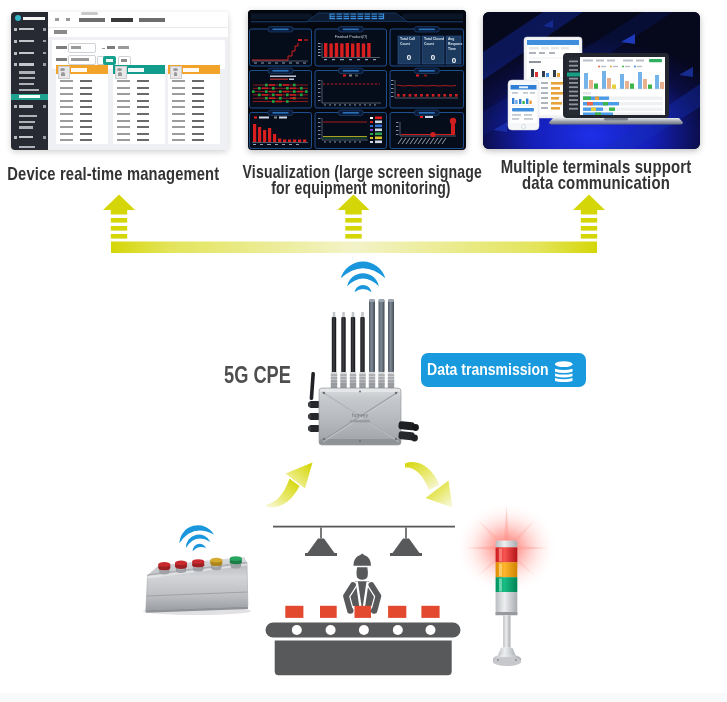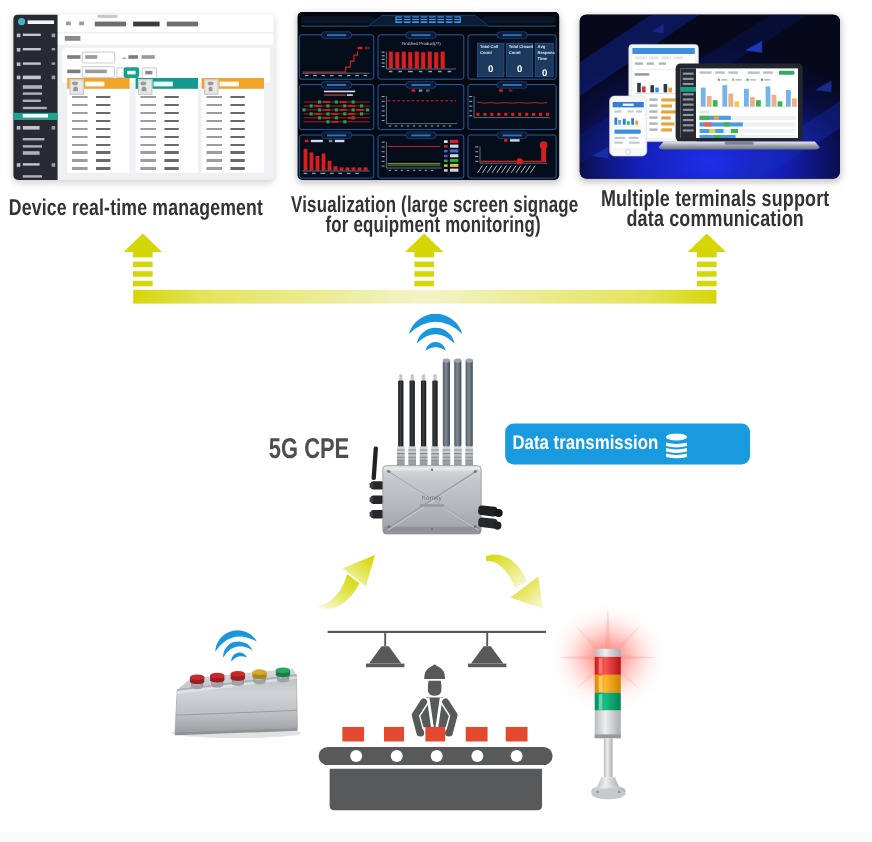--- a/index.html
+++ b/index.html
@@ -770,21 +770,21 @@
       <rect x="101" y="126" width="16" height="8" rx="3" fill="#1d1f22" transform="rotate(6 101 126)"></rect>
       <rect x="101" y="136" width="16" height="8" rx="3" fill="#26282b" transform="rotate(6 101 136)"></rect>
       <circle cx="117.5" cy="132.5" r="3.4" fill="#17181a"></circle>
       <circle cx="116.5" cy="143" r="3.4" fill="#202225"></circle>
     </g>
   </svg>
 
   <div class="abs" style="left:197px;top:363px;width:121px;text-align:center;white-space:nowrap;
        font-size:24px;line-height:24px;font-weight:bold;color:#4e4e4e;transform:scaleX(0.76);">5G CPE</div>
 
-  <div class="abs" style="left:421px;top:353px;width:204px;height:34px;background:#1a9ade;
+  <div class="abs" style="left:421px;top:353px;width:165px;height:34px;background:#1a9ade;
        border-radius:7px;">
     <div class="abs" style="left:6px;top:8px;width:145px;color:#fff;font-size:16.5px;line-height:17px;
          font-weight:bold;white-space:nowrap;transform:scaleX(0.85);transform-origin:0 0;">Data transmission</div>
     <svg class="abs" style="left:133px;top:8px;" width="22" height="21" viewBox="0 0 22 21" id="dbicon">
       <g fill="#ffffff">
         <ellipse cx="9.75" cy="3.1" rx="8.75" ry="2.9"></ellipse>
         <path d="M1 3.1 L18.5 3.1 L18.5 4 Q9.75 7.2 1 4 Z"></path>
         <path d="M1 7.8 Q9.75 10.2 18.5 7.8 L18.5 10.7 Q9.75 13.1 1 10.7 Z"></path>
         <path d="M1 12.4 Q9.75 14.8 18.5 12.4 L18.5 15.3 Q9.75 17.7 1 15.3 Z"></path>
         <path d="M1 17 Q9.75 19.4 18.5 17 L18.5 19.9 Q9.75 22.3 1 19.9 Z"></path>

